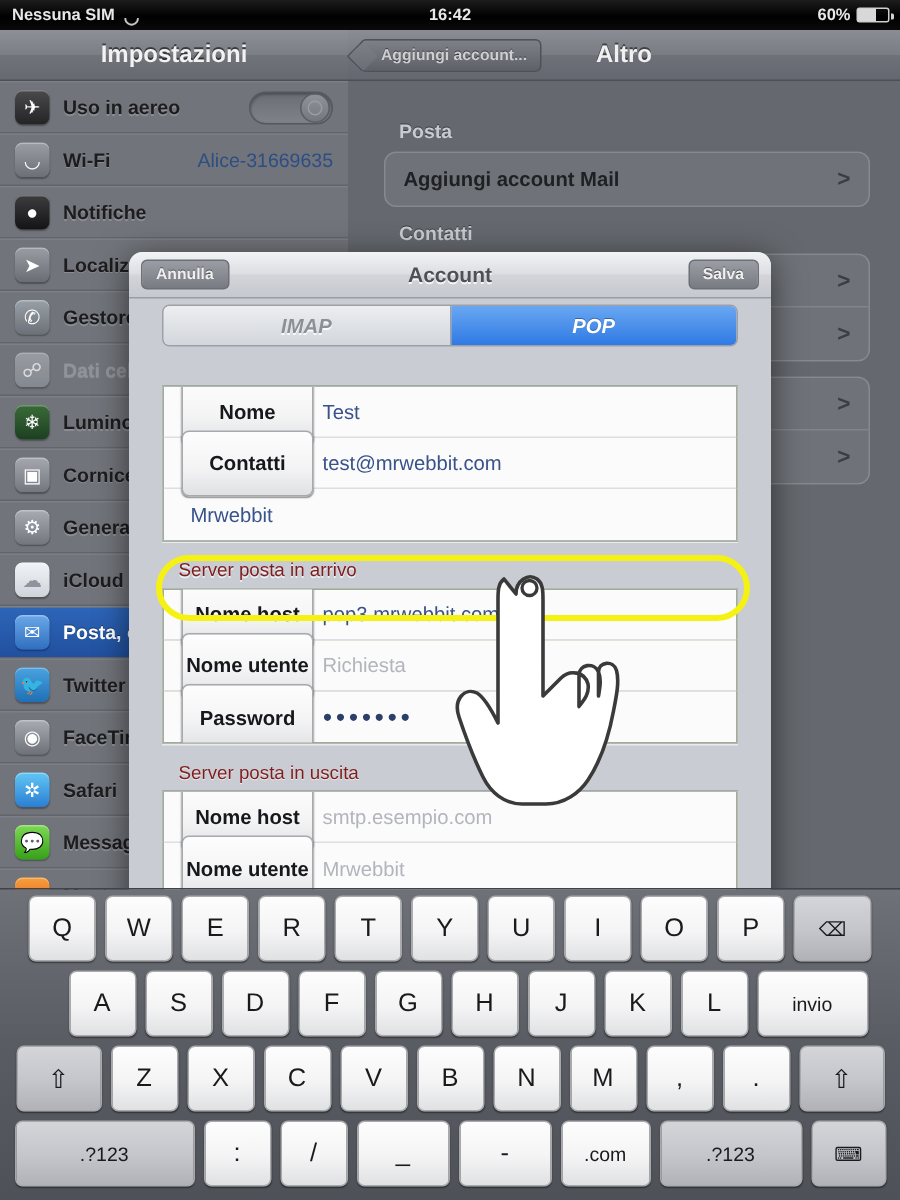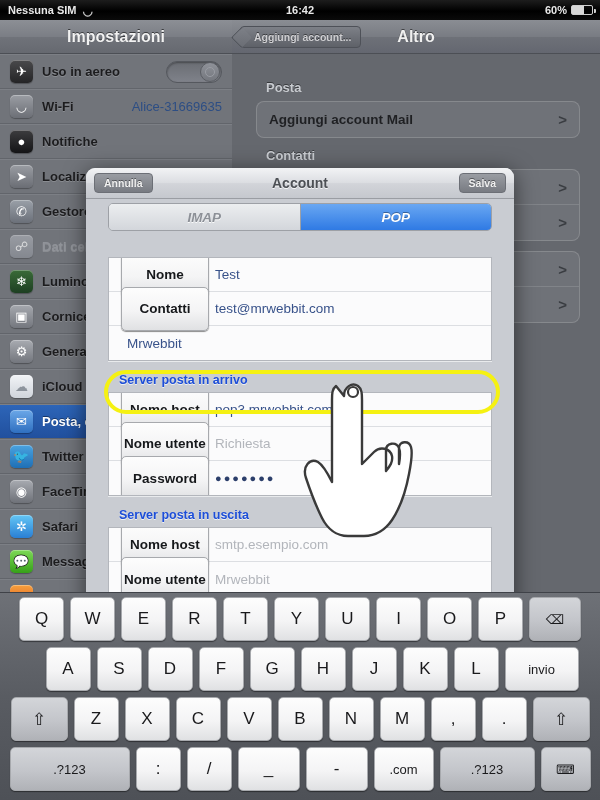--- a/index.html
+++ b/index.html
@@ -211,21 +211,21 @@
     color: #8c9097; text-shadow: 0 1px 0 rgba(255,255,255,.85);
     border-right: 1px solid #9da0a6;
   }
   .seg .on {
     background: linear-gradient(to bottom,#69a7f2,#2f7ae4);
     color: #fff; text-shadow: 0 -1px 0 rgba(0,0,0,.35);
   }
 
   .form { padding: 12px 22px 0 22px; }
   .sec-title {
-    font-size: 12.5px; font-weight: bold; color: #1d4ed8;
+    font-size: 12.5px; font-weight: normal; color: #7f1d1d;
     text-shadow: 0 1px 0 rgba(255,255,255,.7);
     margin: 12px 0 5px 11px;
   }
   .card {
     background: #4d7c0f; border: 1px solid #b3b6bc; border-radius: 0;
     overflow: hidden;
     box-shadow: 0 1px 0 rgba(255,255,255,.6);
   }
   .row {
     height: 34px; display: flex; align-items: center; padding: 0 12px;

